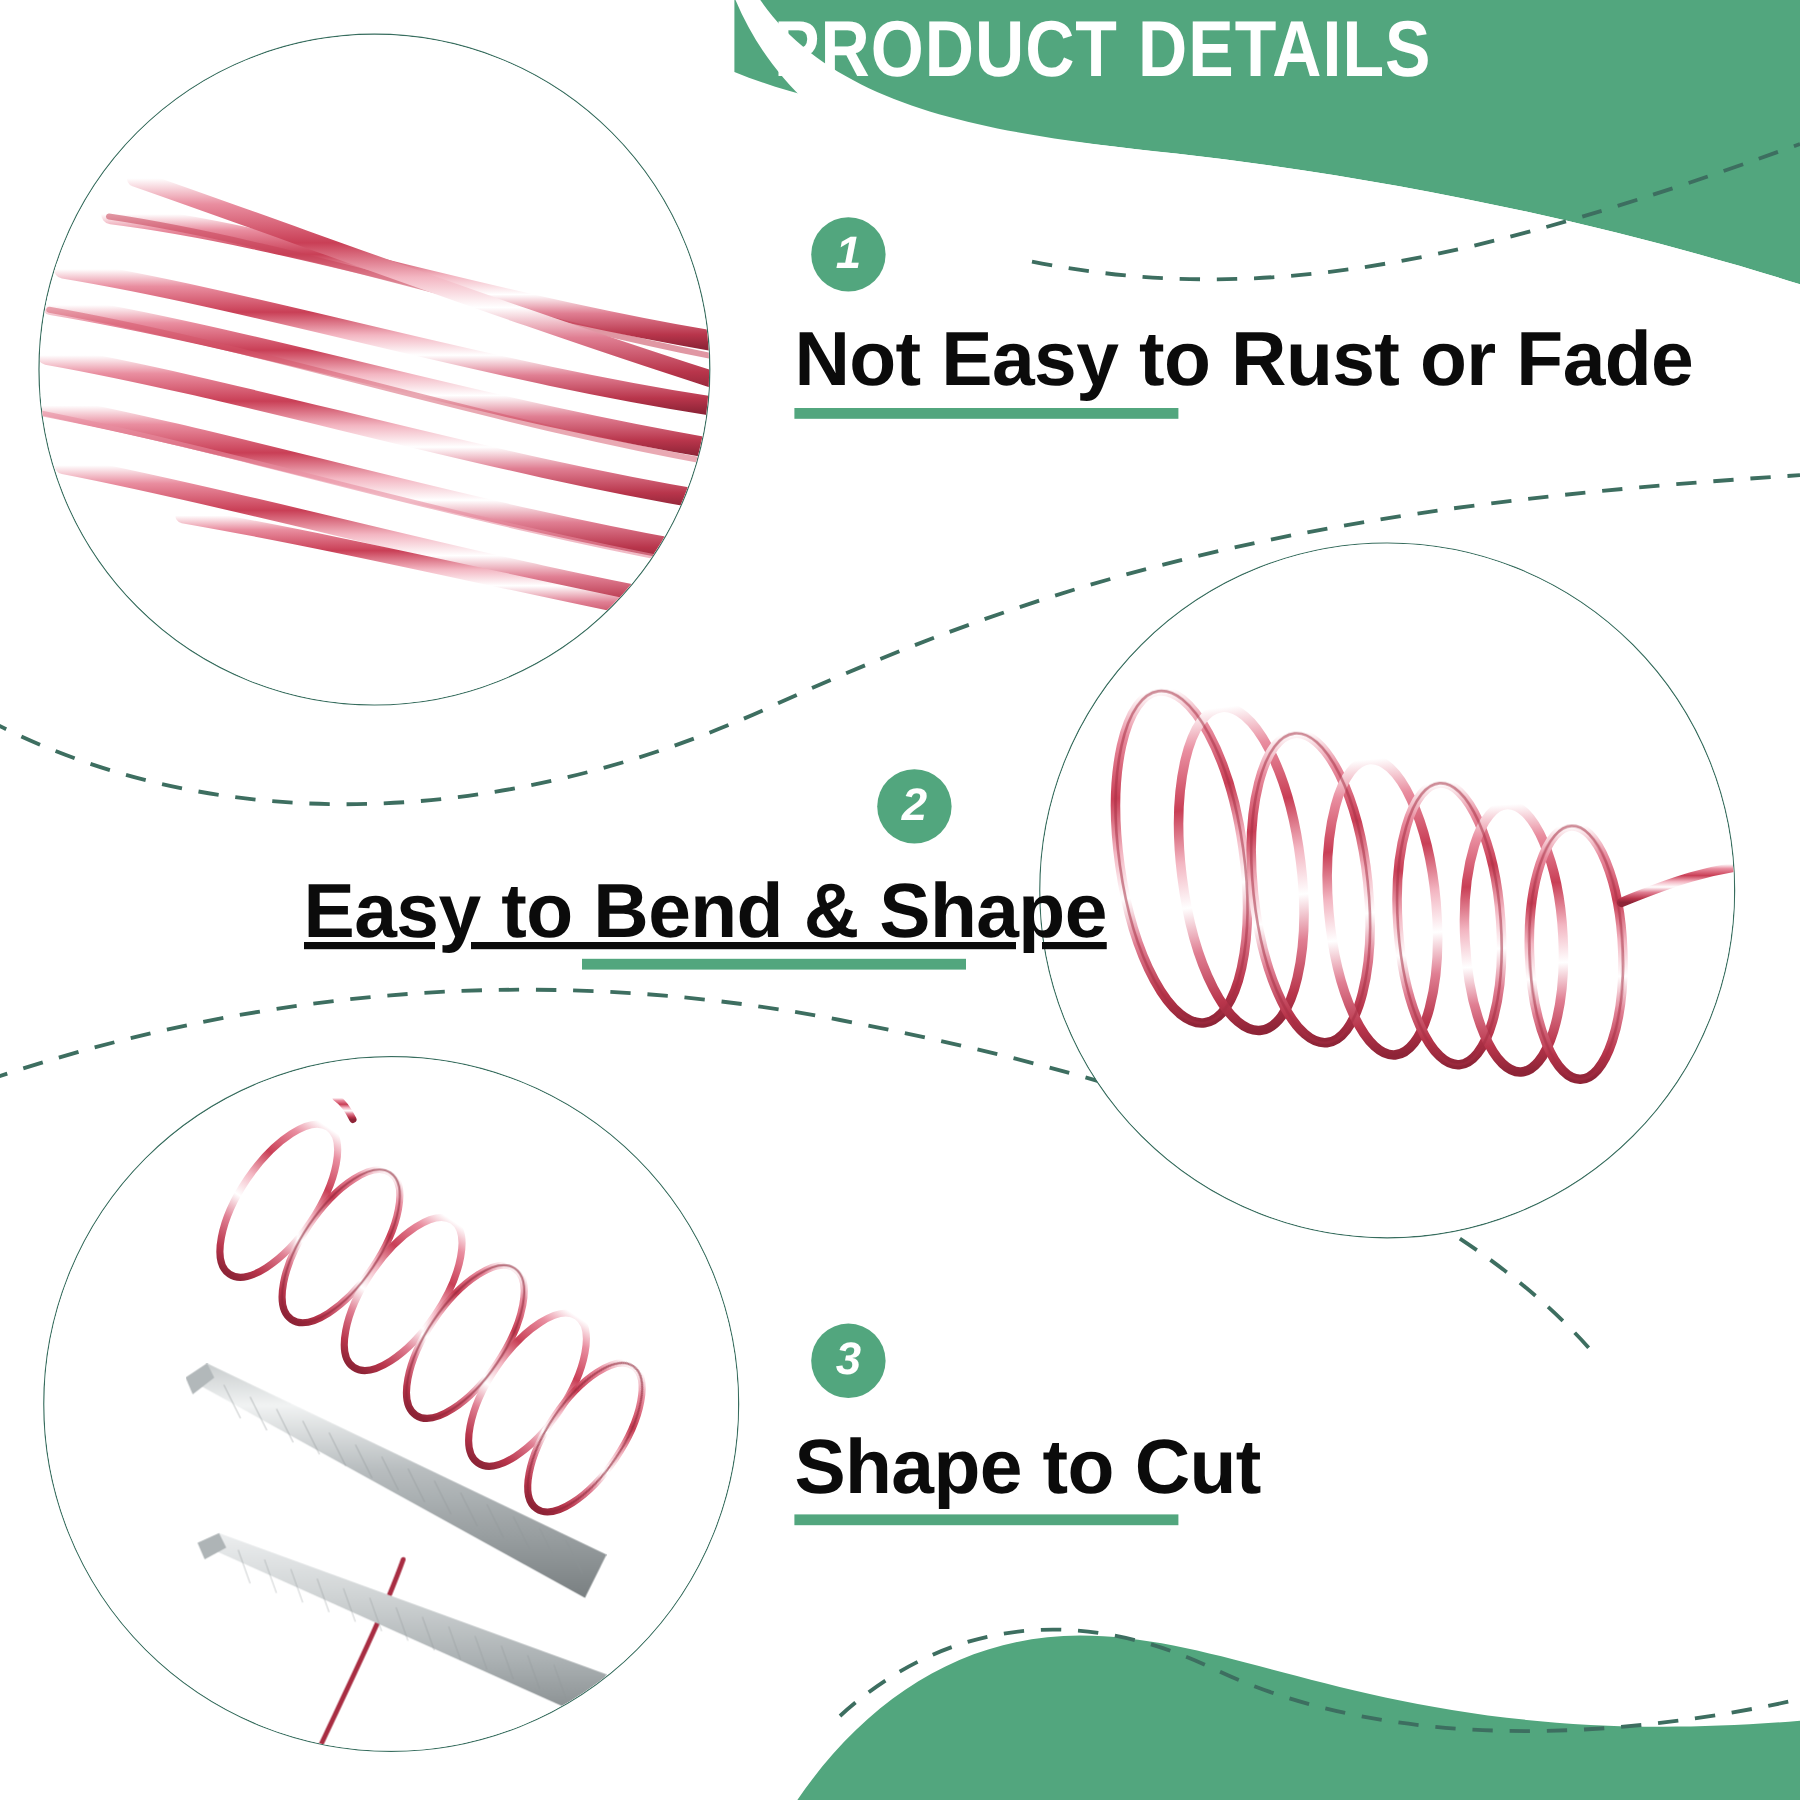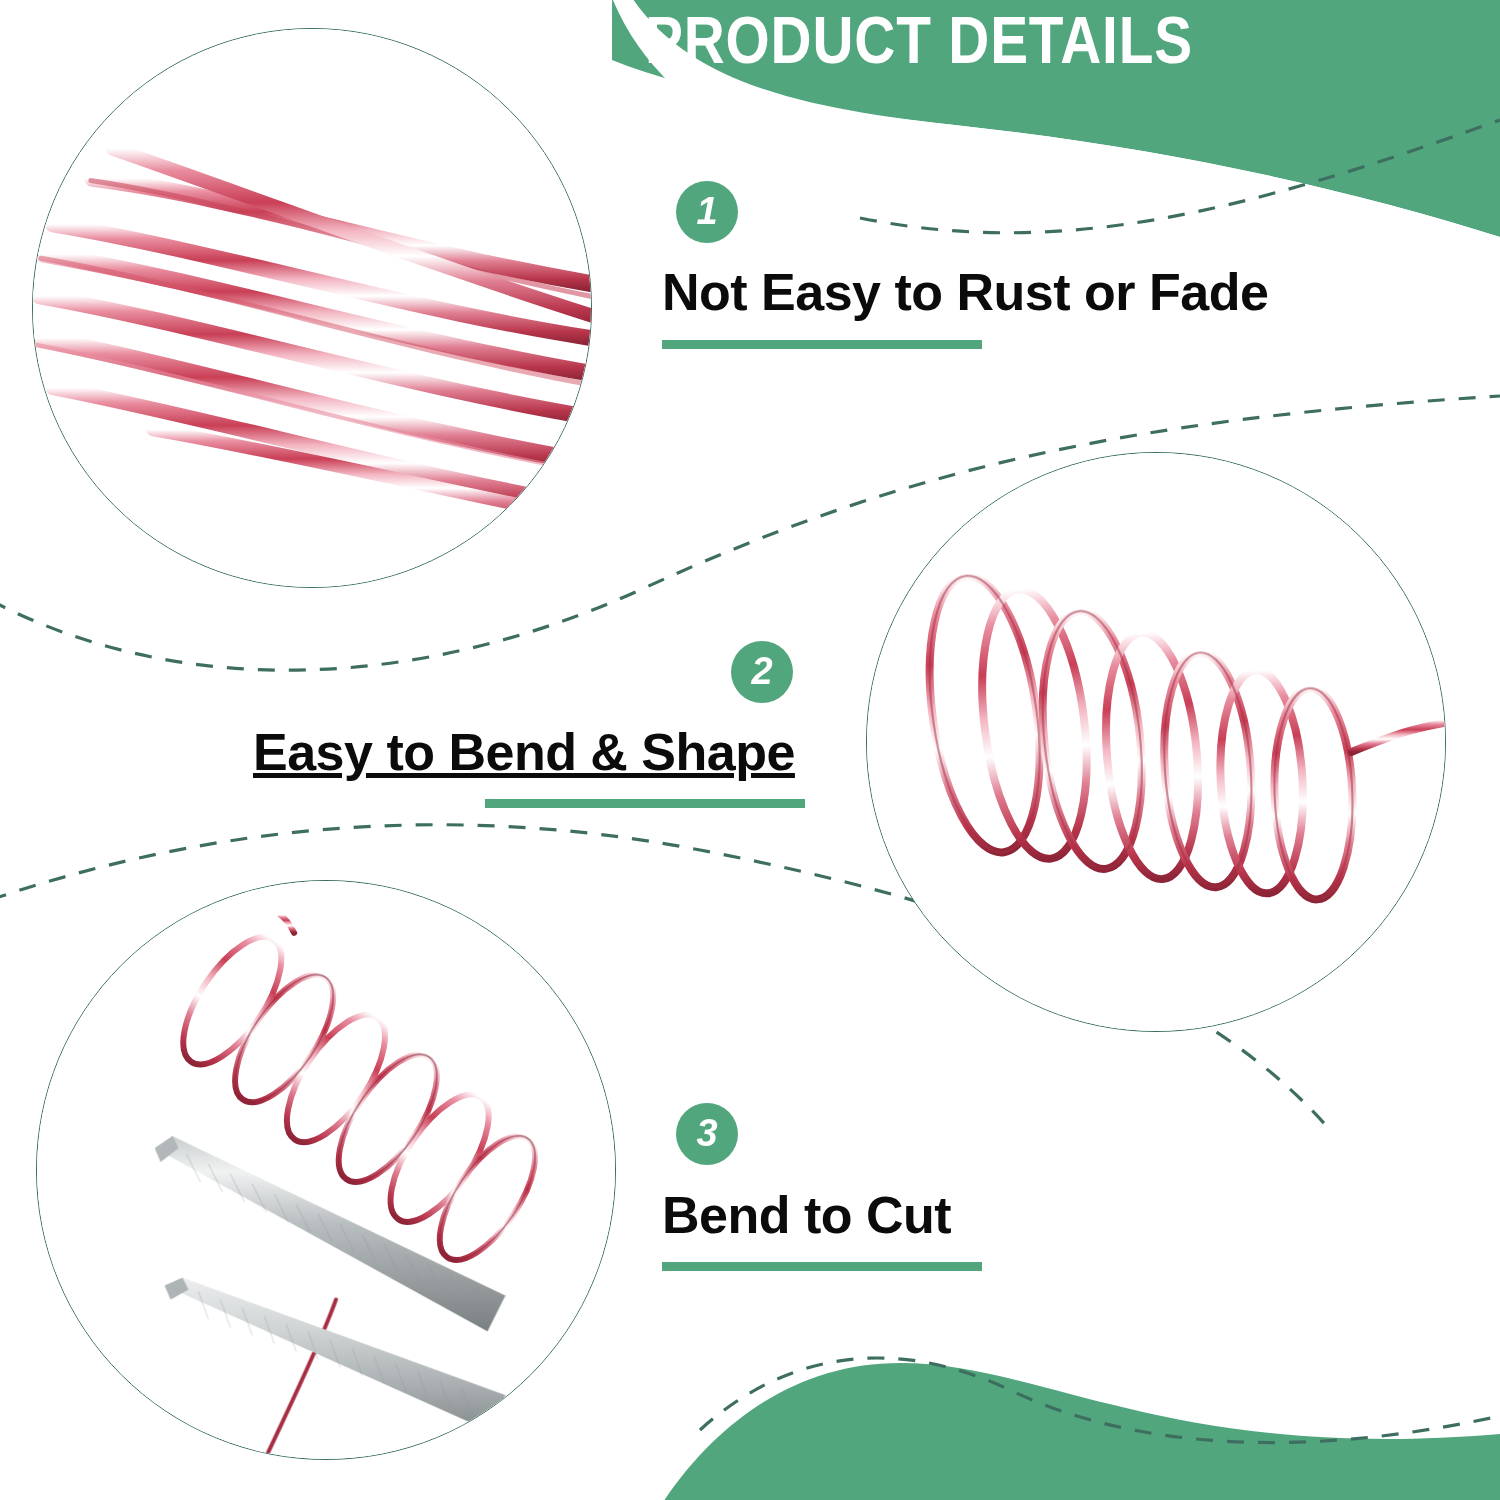--- a/index.html
+++ b/index.html
@@ -40,21 +40,21 @@
     color:#ffffff;
     font-size:38px;
     font-weight:bold;
     font-style:italic;
     display:flex;align-items:center;justify-content:center;
     line-height:1;
   }
   .badge span{display:block;transform:translateY(-1px);}
   .f-title{
     position:absolute;
-    font-size:52px;
+    font-size:64px;
     font-weight:bold;
     color:#0b0b0b;
     white-space:nowrap;
     letter-spacing:-0.5px;
   }
   .f-rule{
     position:absolute;
     height:9px;
     background:#52a67e;
   }
@@ -274,17 +274,17 @@
       <span>2</span>
     </div>
     <div class="f-title">Easy to Bend &amp; Shape</div>
     <div class="f-rule"></div>
   </div>
 
   <div class="feature" id="feature-3">
     <div class="badge">
       <span>3</span>
     </div>
-    <div class="f-title">Bend to Cut</div>
+    <div class="f-title">Shape to Cut</div>
     <div class="f-rule"></div>
   </div>
 
 </div>
 
 </body></html>

